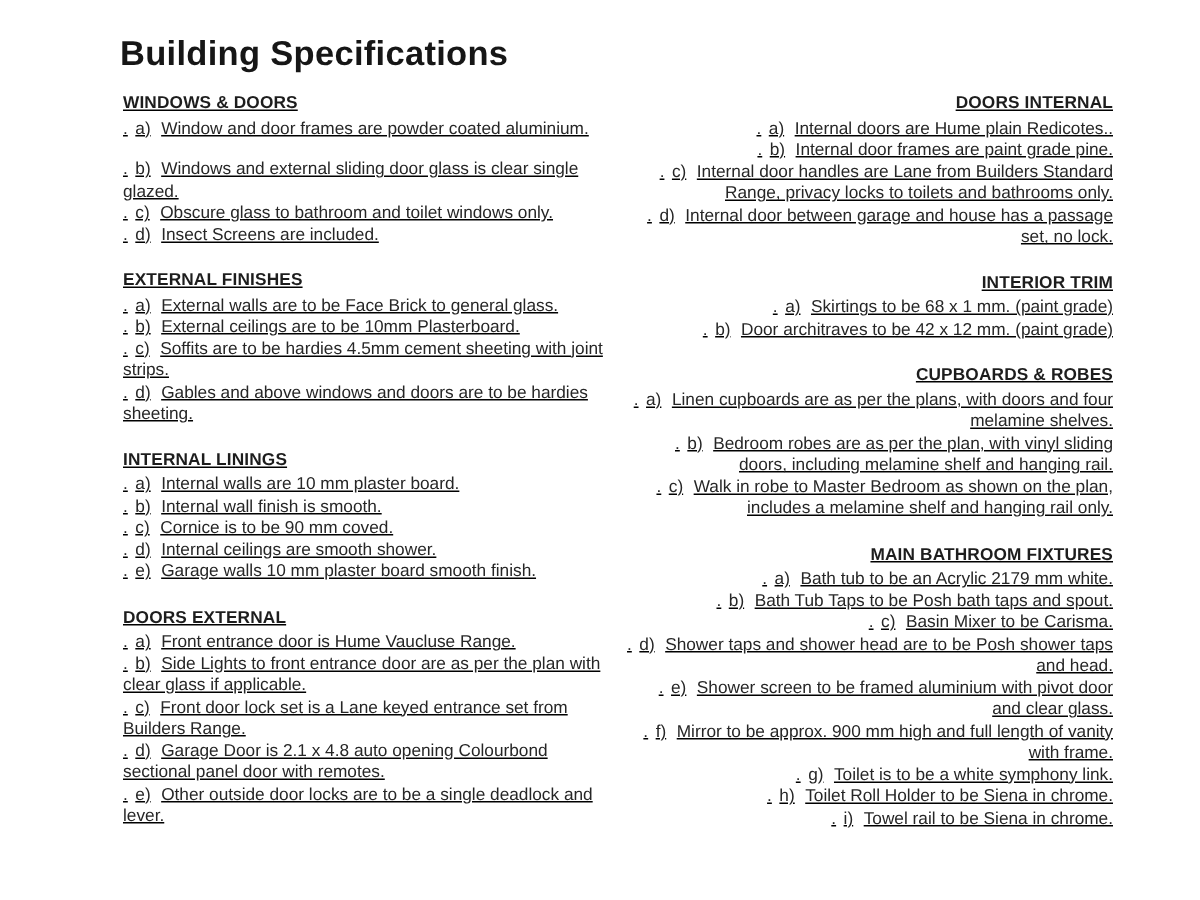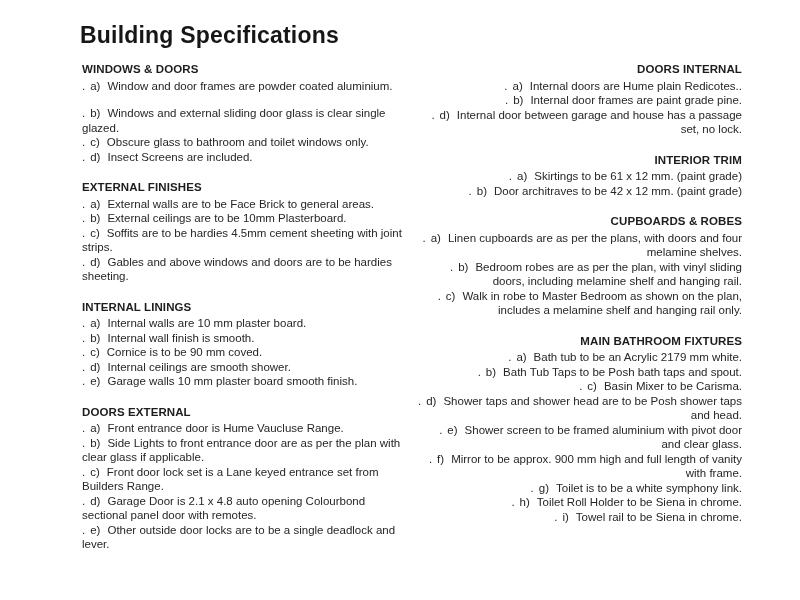--- a/index.html
+++ b/index.html
@@ -34,21 +34,21 @@
     top: 62px;
     width: 660px;
     display: flex;
     flex-direction: row;
   }
   .column {
     box-sizing: border-box;
   }
   .column-left  { width: 326px; margin-right: 10px; }
   .column-right { width: 324px; text-align: right; }
-  .section { margin: 0 0 16px 0; }
+  .section { margin: 0 0 16px 0; text-decoration: underline; }
   .section:last-child { margin-bottom: 16px; }
   .heading {
     font-size: 11.5px;
     font-weight: 700;
     color: #1d1d1d;
     line-height: 14.5px;
     margin-bottom: 2px;
     letter-spacing: 0.1px;
   }
   .item {
@@ -69,21 +69,21 @@
     <div class="column column-left" id="col-0">
         <section class="section">
           <div class="heading">WINDOWS &amp; DOORS</div>
           <div class="item gap-after"><span class="bullet">.</span><span class="lbl">a)</span><span class="txt">Window and door frames are powder coated aluminium.</span></div>
           <div class="item"><span class="bullet">.</span><span class="lbl">b)</span><span class="txt">Windows and external sliding door glass is clear single glazed.</span></div>
           <div class="item"><span class="bullet">.</span><span class="lbl">c)</span><span class="txt">Obscure glass to bathroom and toilet windows only.</span></div>
           <div class="item"><span class="bullet">.</span><span class="lbl">d)</span><span class="txt">Insect Screens are included.</span></div>
         </section>
         <section class="section">
           <div class="heading">EXTERNAL FINISHES</div>
-          <div class="item"><span class="bullet">.</span><span class="lbl">a)</span><span class="txt">External walls are to be Face Brick to general areas.</span></div>
+          <div class="item"><span class="bullet">.</span><span class="lbl">a)</span><span class="txt">External walls are to be Face Brick to general glass.</span></div>
           <div class="item"><span class="bullet">.</span><span class="lbl">b)</span><span class="txt">External ceilings are to be 10mm Plasterboard.</span></div>
           <div class="item"><span class="bullet">.</span><span class="lbl">c)</span><span class="txt">Soffits are to be hardies 4.5mm cement sheeting with joint strips.</span></div>
           <div class="item"><span class="bullet">.</span><span class="lbl">d)</span><span class="txt">Gables and above windows and doors are to be hardies sheeting.</span></div>
         </section>
         <section class="section">
           <div class="heading">INTERNAL LININGS</div>
           <div class="item"><span class="bullet">.</span><span class="lbl">a)</span><span class="txt">Internal walls are 10 mm plaster board.</span></div>
           <div class="item"><span class="bullet">.</span><span class="lbl">b)</span><span class="txt">Internal wall finish is smooth.</span></div>
           <div class="item"><span class="bullet">.</span><span class="lbl">c)</span><span class="txt">Cornice is to be 90 mm coved.</span></div>
           <div class="item"><span class="bullet">.</span><span class="lbl">d)</span><span class="txt">Internal ceilings are smooth shower.</span></div>
@@ -96,25 +96,26 @@
           <div class="item"><span class="bullet">.</span><span class="lbl">c)</span><span class="txt">Front door lock set is a Lane keyed entrance set from Builders Range.</span></div>
           <div class="item"><span class="bullet">.</span><span class="lbl">d)</span><span class="txt">Garage Door is 2.1 x 4.8 auto opening Colourbond sectional panel door with remotes.</span></div>
           <div class="item"><span class="bullet">.</span><span class="lbl">e)</span><span class="txt">Other outside door locks are to be a single deadlock and lever.</span></div>
         </section>
       </div>
     <div class="column column-right" id="col-1">
         <section class="section">
           <div class="heading">DOORS INTERNAL</div>
           <div class="item"><span class="bullet">.</span><span class="lbl">a)</span><span class="txt">Internal doors are Hume plain Redicotes..</span></div>
           <div class="item"><span class="bullet">.</span><span class="lbl">b)</span><span class="txt">Internal door frames are paint grade pine.</span></div>
+          <div class="item"><span class="bullet">.</span><span class="lbl">c)</span><span class="txt">Internal door handles are Lane from Builders Standard Range, privacy locks to toilets and bathrooms only.</span></div>
           <div class="item"><span class="bullet">.</span><span class="lbl">d)</span><span class="txt">Internal door between garage and house has a passage set, no lock.</span></div>
         </section>
         <section class="section">
           <div class="heading">INTERIOR TRIM</div>
-          <div class="item"><span class="bullet">.</span><span class="lbl">a)</span><span class="txt">Skirtings to be 61 x 12 mm. (paint grade)</span></div>
+          <div class="item"><span class="bullet">.</span><span class="lbl">a)</span><span class="txt">Skirtings to be 68 x 1 mm. (paint grade)</span></div>
           <div class="item"><span class="bullet">.</span><span class="lbl">b)</span><span class="txt">Door architraves to be 42 x 12 mm. (paint grade)</span></div>
         </section>
         <section class="section">
           <div class="heading">CUPBOARDS &amp; ROBES</div>
           <div class="item"><span class="bullet">.</span><span class="lbl">a)</span><span class="txt">Linen cupboards are as per the plans, with doors and four melamine shelves.</span></div>
           <div class="item"><span class="bullet">.</span><span class="lbl">b)</span><span class="txt">Bedroom robes are as per the plan, with vinyl sliding doors, including melamine shelf and hanging rail.</span></div>
           <div class="item"><span class="bullet">.</span><span class="lbl">c)</span><span class="txt">Walk in robe to Master Bedroom as shown on the plan, includes a melamine shelf and hanging rail only.</span></div>
         </section>
         <section class="section">
           <div class="heading">MAIN BATHROOM FIXTURES</div>

